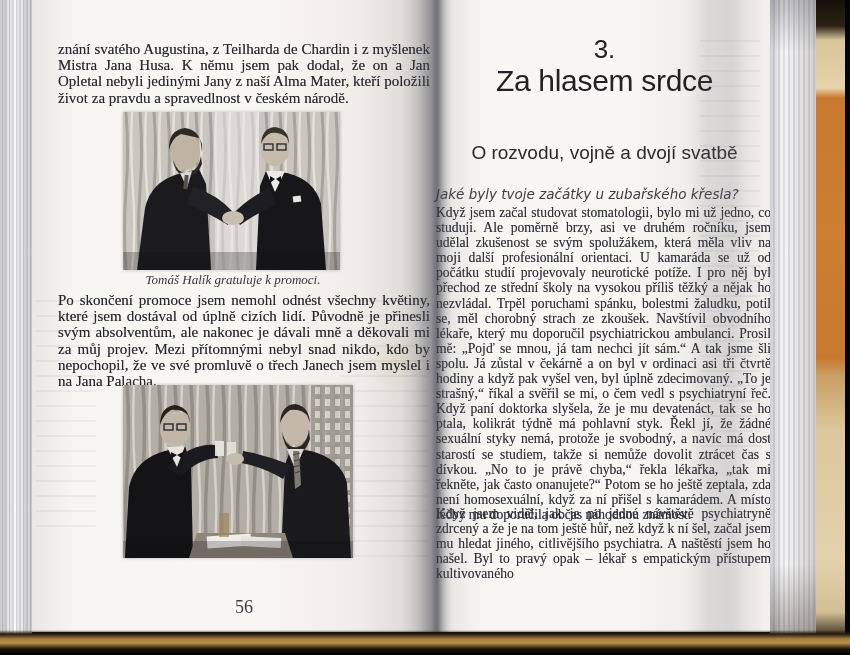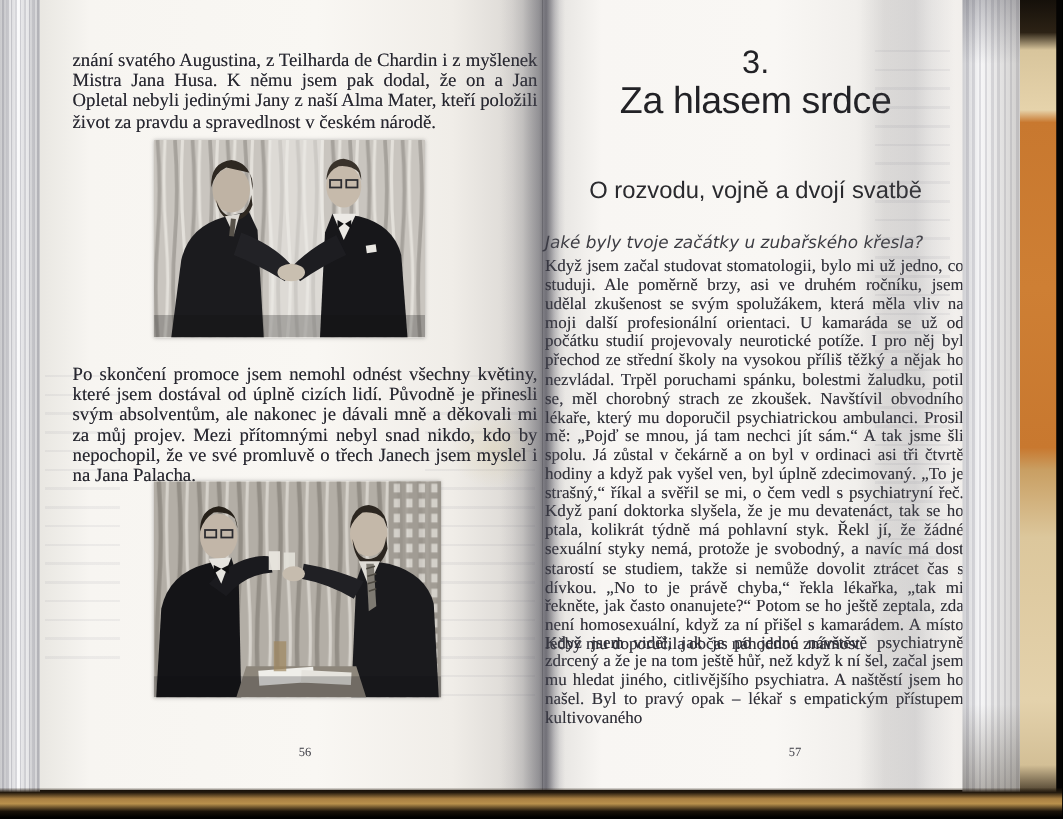--- a/index.html
+++ b/index.html
@@ -62,21 +62,21 @@
     margin:0;text-shadow:0 0 .4px rgba(40,40,55,.55);
   }
   .p-left-1{left:58px;top:41px;width:372px;}
   .p-left-2{left:58px;top:292px;width:372px;}
   .photo{box-shadow:0 0 3px rgba(60,60,60,.35);}
   .caption{
     font-style:italic;font-size:13px;color:#34343c;text-align:center;margin:0;
   }
   .cap-1{left:93px;top:272px;width:280px;}
   .cap-2{left:93px;top:567px;width:290px;}
-  .pagenum{font-size:10px;color:#3a3a42;text-align:center;margin:0;}
+  .pagenum{font-size:18px;color:#3a3a42;text-align:center;margin:0;}
   .pn-left{left:58px;top:597px;width:372px;}
   .pn-right{left:437px;top:597px;width:398px;}
   
   .sans{font-family:"Liberation Sans", sans-serif;}
   .chapter-number{left:437px;top:34px;width:335px;text-align:center;font-size:26px;color:#222226;margin:0;font-weight:400;}
   .chapter-title{left:437px;top:64px;width:335px;text-align:center;font-size:30px;color:#222226;margin:0;font-weight:400;letter-spacing:-.3px;}
   .section-subtitle{left:437px;top:142px;width:335px;text-align:center;font-size:19px;color:#2a2a2e;margin:0;font-weight:400;}
   .question{
     left:436px;top:186px;width:336px;margin:0;
     font-family:"DejaVu Sans", sans-serif;font-style:italic;font-size:13.5px;color:#3c3c42;
@@ -140,20 +140,21 @@
       <rect x="141" y="32" width="9" height="6" fill="none" stroke="#2c2c30" stroke-width="1.4"></rect>
       <rect x="154" y="32" width="9" height="6" fill="none" stroke="#2c2c30" stroke-width="1.4"></rect>
       <polygon points="143,59 162,59 152,80" fill="#eceae6"></polygon>
       <polygon points="147,64 152,67 147,71" fill="#121214"></polygon>
       <polygon points="158,64 153,67 158,71" fill="#121214"></polygon>
       <rect x="170" y="84" width="8" height="6" fill="#e9e7e2" transform="rotate(-8 174 87)"></rect>
     </g>
     <ellipse cx="110" cy="106" rx="11" ry="7" fill="#c9bfb0"></ellipse>
     <rect y="140" width="217" height="18" fill="#0e0e11" opacity=".25"></rect>
   </svg>
+  <p class="abs caption cap-1">Tomáš Halík gratuluje k promoci.</p>
 
   <p class="abs body-left p-left-2">Po skončení promoce jsem nemohl odnést všechny květiny, které jsem dostával od úplně cizích lidí. Původně je přinesli svým absolventům, ale nakonec je dávali mně a děkovali mi za můj projev. Mezi přítomnými nebyl snad nikdo, kdo by nepochopil, že ve své promluvě o třech Janech jsem myslel i na Jana Palacha.</p>
 
   <svg class="abs photo" style="left:123px;top:385px;" width="230" height="173" viewBox="0 0 230 173">
     <defs>
       <pattern id="curt2" width="16" height="173" patternUnits="userSpaceOnUse">
         <rect width="16" height="173" fill="#b3aea6"></rect>
         <path d="M4,0 q3,45 0,88 q-3,45 0,85" stroke="#938e86" stroke-width="3.5" fill="none"></path>
         <path d="M11,0 q-2,45 1,88 q3,45 -1,85" stroke="#d6d2cb" stroke-width="2.5" fill="none"></path>
       </pattern>
@@ -203,21 +204,20 @@
 
   <h2 class="abs sans chapter-number">3.</h2>
   <h1 class="abs sans chapter-title">Za hlasem srdce</h1>
   <h3 class="abs sans section-subtitle">O rozvodu, vojně a dvojí svatbě</h3>
 
   <p class="abs question">Jaké byly tvoje začátky u zubařského křesla?</p>
 
   <p class="abs body-right p-right-1">Když jsem začal studovat stomatologii, bylo mi už jedno, co studuji. Ale poměrně brzy, asi ve druhém ročníku, jsem udělal zkušenost se svým spolužákem, která měla vliv na moji další profesionální orientaci. U kamaráda se už od počátku studií projevovaly neurotické potíže. I pro něj byl přechod ze střední školy na vysokou příliš těžký a nějak ho nezvládal. Trpěl poruchami spánku, bolestmi žaludku, potil se, měl chorobný strach ze zkoušek. Navštívil obvodního lékaře, který mu doporučil psychiatrickou ambulanci. Prosil mě: „Pojď se mnou, já tam nechci jít sám.“ A tak jsme šli spolu. Já zůstal v čekárně a on byl v ordinaci asi tři čtvrtě hodiny a když pak vyšel ven, byl úplně zdecimovaný. „To je strašný,“ říkal a svěřil se mi, o čem vedl s psychiatryní řeč. Když paní doktorka slyšela, že je mu devatenáct, tak se ho ptala, kolikrát týdně má pohlavní styk. Řekl jí, že žádné sexuální styky nemá, protože je svobodný, a navíc má dost starostí se studiem, takže si nemůže dovolit ztrácet čas s dívkou. „No to je právě chyba,“ řekla lékařka, „tak mi řekněte, jak často onanujete?“ Potom se ho ještě zeptala, zda není homosexuální, když za ní přišel s kamarádem. A místo léčby mu doporučila občas náhodnou známost.</p>
   <p class="abs body-right p-right-2">Když jsem viděl, jak je po jedné návštěvě psychiatryně zdrcený a že je na tom ještě hůř, než když k ní šel, začal jsem mu hledat jiného, citlivějšího psychiatra. A naštěstí jsem ho našel. Byl to pravý opak – lékař s empatickým přístupem kultivovaného</p>
 
-  <p class="abs pagenum pn-right">57</p>
 
   <div class="abs gutter-shadow"></div>
   <div class="abs curve-shade"></div>
 
   <div class="abs edge-right"></div>
   <div class="abs cover-strip"></div>
   <div class="abs bottom-band"></div>
 
 </div>
 

